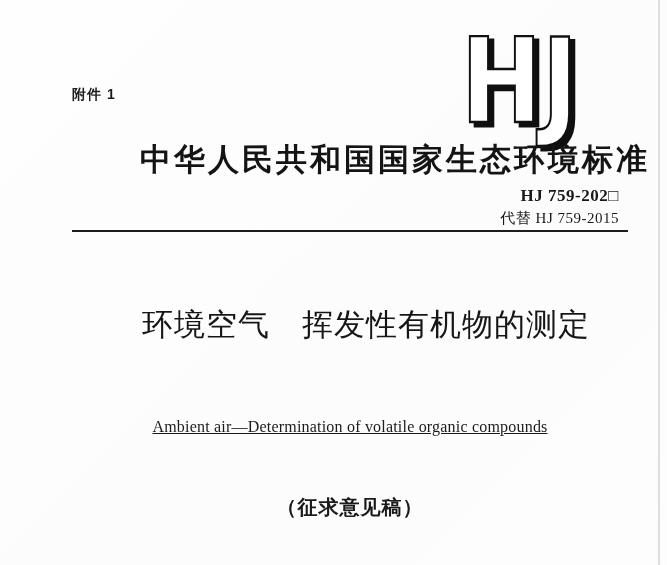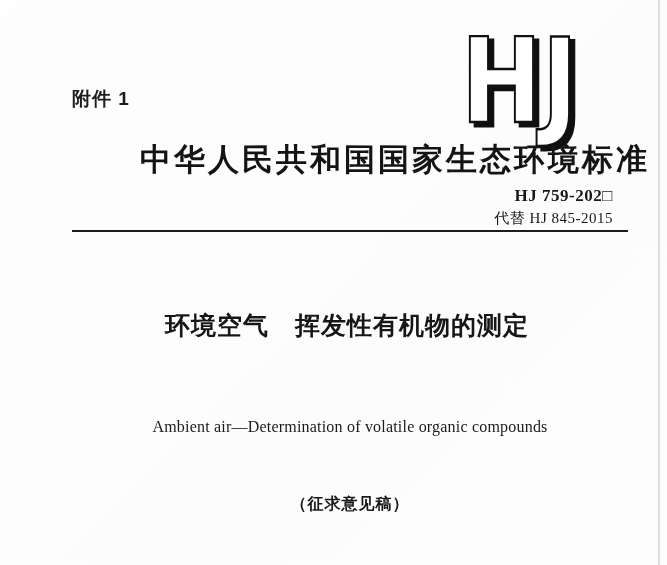--- a/index.html
+++ b/index.html
@@ -20,21 +20,21 @@
   .scan-edge {
     position: absolute;
     left: 658px; top: 0;
     width: 2px; height: 565px;
     background: #d6d6d6;
     opacity: .8;
   }
   .attachment {
     position: absolute;
     left: 72px; top: 86px;
-    font-size: 19px;
+    font-size: 14px;
     font-weight: 600;
     color: #1d1d1d;
     letter-spacing: 1px;
     font-family: "Liberation Sans", sans-serif;
   }
   .logo {
     position: absolute;
     left: 447px; top: 18px;
     width: 150px; height: 122px; text-decoration: underline;
   }
@@ -51,68 +51,69 @@
     text-align: right;
     font-family: "Liberation Serif", serif;
     font-weight: 600;
     font-size: 31px;
     letter-spacing: 3px;
     color: #141414;
     white-space: nowrap;
   }
   .std-block {
     position: absolute;
-    right: 54px; top: 184px;
+    right: 48px; top: 184px;
     text-align: right;
     font-family: "Liberation Serif", serif;
     color: #191919;
     line-height: 23px;
   }
   .std-number { font-size: 17px; font-weight: 600; letter-spacing: .5px; }
   .std-replaces { font-size: 15px; font-weight: 500; letter-spacing: .5px; }
   .rule {
     position: absolute;
     left: 72px; top: 230px;
     width: 556px; height: 2px;
     background: #1c1c1c;
   }
   .title-cn {
     position: absolute;
-    left: 52px; top: 302px;
+    left: 71px; top: 302px;
     width: 590px;
     text-align: center;
     font-family: "Liberation Sans", sans-serif;
-    font-weight: bold;
-    font-size: 25px;
+    font-weight: normal;
+    font-size: 31px;
     line-height: 46px;
     letter-spacing: 1px;
     color: #161616;
     white-space: nowrap;
   }
   .title-en {
     position: absolute;
     left: 36px;
     width: 628px;
     text-align: center;
     font-family: "Liberation Serif", serif;
     font-size: 16px;
     color: #1b1b1b;
     letter-spacing: .2px;
     white-space: nowrap;
+    text-decoration: underline;
   }
   .title-en.line1 { top: 418px; }
   .title-en.line2 { top: 458px; }
   .draft-note {
     position: absolute;
     left: 55px; top: 494px;
     width: 590px;
     text-align: center;
     font-family: "Liberation Sans", sans-serif;
     font-weight: bold;
-    font-size: 16px;
+    font-size: 20px;
     letter-spacing: 1px;
     color: #1a1a1a;
   }
 </style>
 </head>
 <body>
 
 <div class="page">
 
   <div class="attachment">附件 1</div>
@@ -127,21 +128,21 @@
       <g transform="translate(14,104) scale(0.82,1)">
         <text x="0" y="0" fill="#ffffff" stroke="#101010" stroke-width="2.4">HJ</text>
       </g>
     </svg>
   </div>
 
   <div class="heading">中华人民共和国国家生态环境标准</div>
 
   <div class="std-block">
     <div class="std-number">HJ 759-202□</div>
-    <div class="std-replaces">代替 HJ 845-2015</div>
+    <div class="std-replaces">代替 HJ 759-2015</div>
   </div>
 
   <div class="rule"></div>
 
   <div class="title-cn">
     <div>环境空气　挥发性有机物的测定</div>
   </div>
 
   <div class="title-en line1">Ambient air—Determination of volatile organic compounds</div>
 

